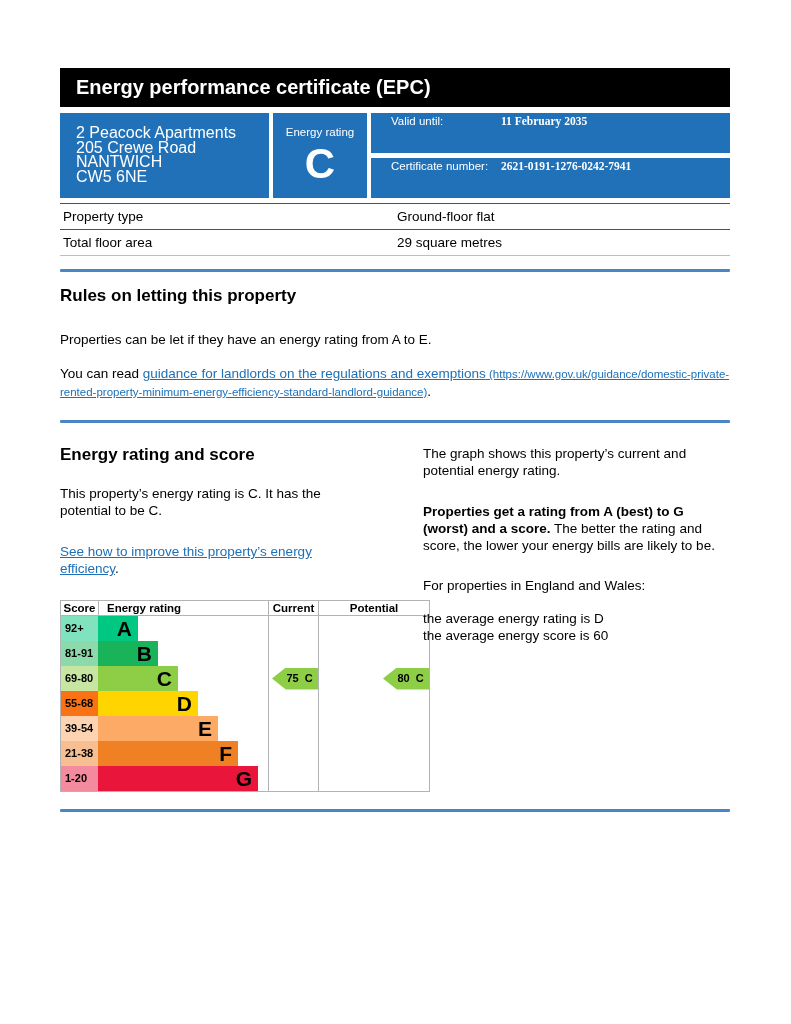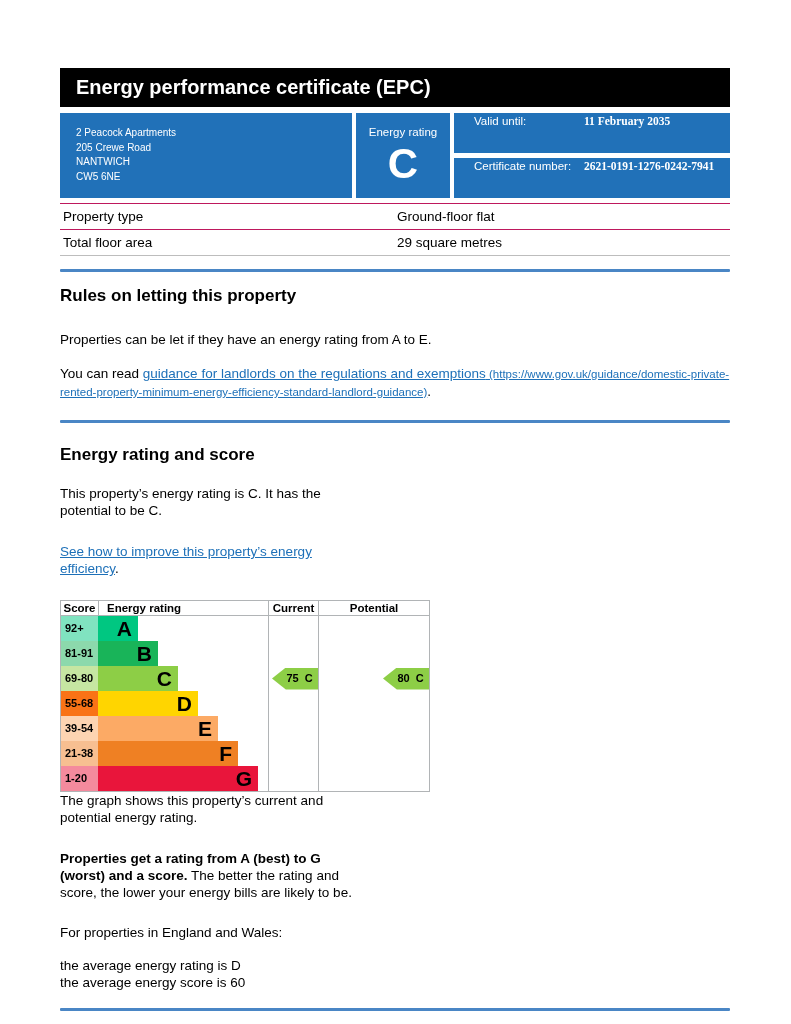--- a/index.html
+++ b/index.html
@@ -26,21 +26,21 @@
     color:#fff;
     height:39px;
     display:flex;align-items:center;
     padding-left:16px;
     font-size:20px;font-weight:bold;
   }
 
   
   .summary-row{display:flex;gap:4px;margin-top:6px;height:85px;}
   .bluebox{background:var(--brand-blue);color:#fff;}
-  .address-box{width:292px;padding:13px 10px 0 16px;font-size:10px;line-height:14.5px;}
+  .address-box{width:209px;padding:13px 10px 0 16px;font-size:16px;line-height:14.5px;}
   .rating-box{width:94px;text-align:center;padding-top:11px;}
   .rating-box .rating-label{font-size:11.5px;}
   .rating-box .rating-letter{font-size:42px;font-weight:bold;line-height:46px;}
   .summary-right{flex:1;display:flex;flex-direction:column;gap:5px;}
   .summary-right .bluebox{flex:1;display:flex;align-items:flex-start;font-size:11.5px;padding-left:20px;}
   .summary-right .lbl{width:110px;}
   .summary-right .val{font-weight:bold;font-family:Liberation Serif, serif;}
 
   
   .prop-table{margin-top:5px;}
@@ -55,21 +55,21 @@
   .rule-3{margin-top:17px;}
 
   h2{font-size:17px;line-height:20px;font-weight:bold;}
   .rules-heading{margin-top:14px;}
   .rules-p1{margin-top:25px;}
   .rules-p2{margin-top:17px;max-width:670px;}
   a{color:var(--link-blue);text-decoration:underline;cursor:pointer;}
   .link-url{font-size:11.5px;}
 
   
-  .two-col{display:flex;margin-top:22px;flex-direction:column;}
+  .two-col{display:flex;margin-top:22px;}
   .col-left{width:311px;margin-right:52px;}
   .col-right{width:307px;}
   .col-left p{max-width:302px;}
   .rating-p1{margin-top:20px;}
   .improve-link{margin-top:24px;display:block;max-width:300px;}
   .right-p1{}
   .right-p2{margin-top:24px;}
   .right-p3{margin-top:23px;}
   .right-lines{margin-top:16px;}
 

